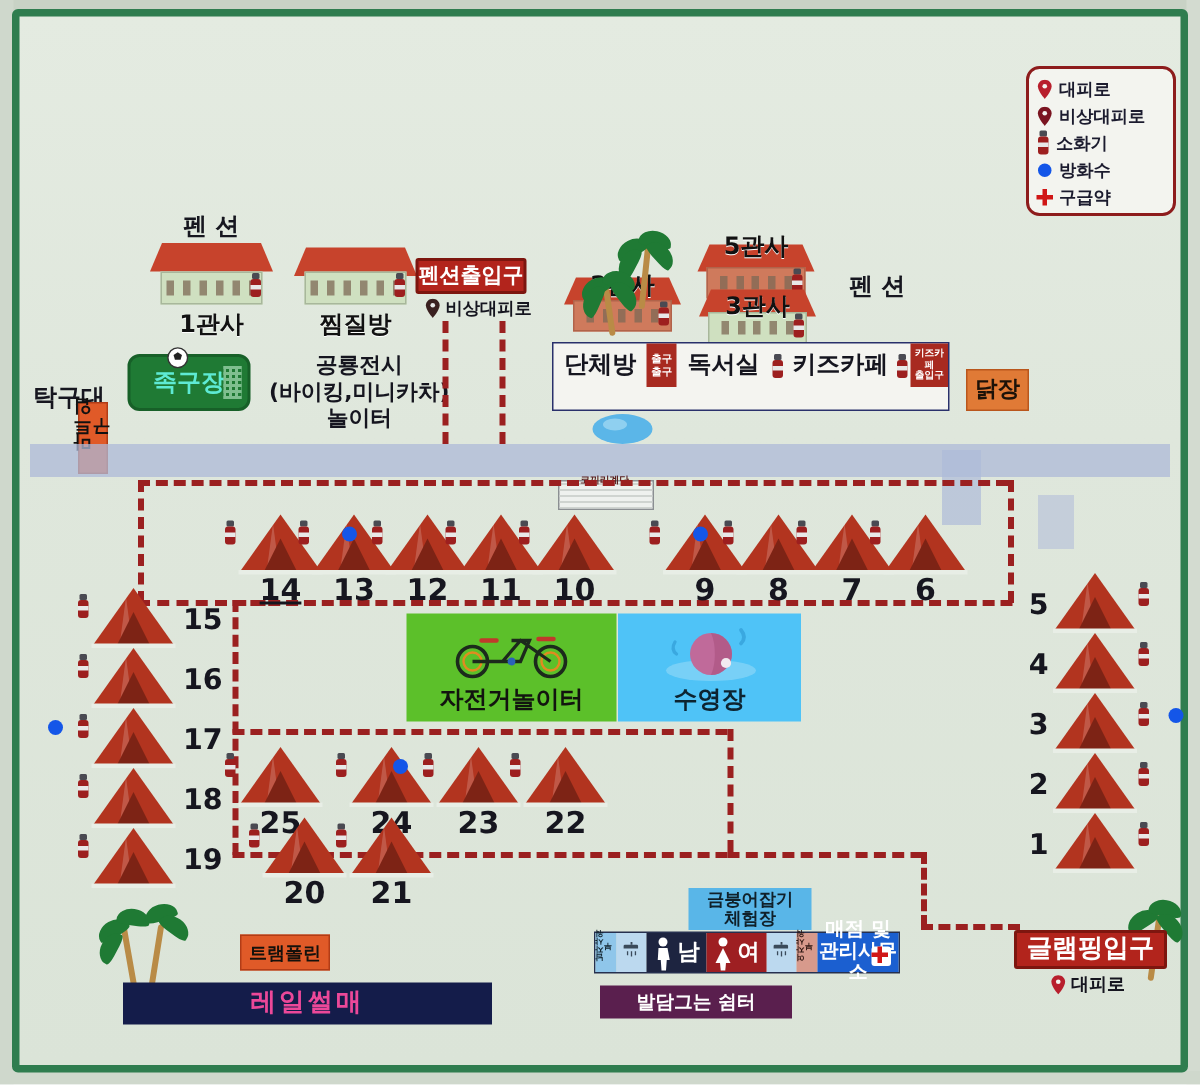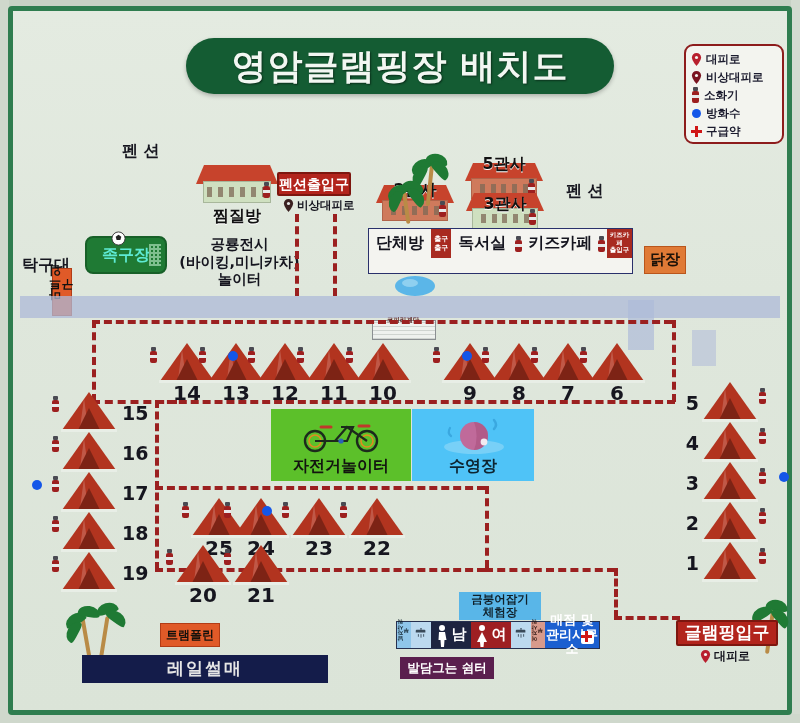--- a/index.html
+++ b/index.html
@@ -90,23 +90,20 @@
 </head>
 <body>
 
 <div id="board">
   <div class="edge-t"></div>
   <div class="edge-l"></div>
   <div class="edge-r"></div>
   <div class="edge-b"></div>
   <div id="frame"></div>
 
-  <div class="abs ctr" id="title-pill">
-    <span id="title-text">영암글램핑장 배치도</span>
-  </div>
 
   <div class="abs" id="legend">
     <div class="lg-row">
       <svg class="pin" viewBox="0 0 12 14">
           <path d="M6 0C3.2 0 1 2.1 1 4.8 1 8.4 6 14 6 14s5-5.6 5-9.2C11 2.1 8.8 0 6 0z" fill="#b81f2d"></path>
           <circle cx="6" cy="4.8" r="1.7" fill="#f3f4ef"></circle>
         </svg>
       <span class="lg-label">대피로</span>
     </div>
     <div class="lg-row">
@@ -130,20 +127,39 @@
     </div>
     <div class="lg-row">
       <span class="cross"></span>
       <span class="lg-label">구급약</span>
     </div>
   </div>
 
   <div class="abs plain" style="left:122px;top:141px;font-size:16px;">펜 션</div>
   <div class="abs plain" style="left:566px;top:181px;font-size:16px;">펜 션</div>
 
+  <div class="house" style="left:100px;top:162px;width:82px;height:42px;">
+    <div class="roof" style="border-width:0 9px 19px 9px;width:82px;box-sizing:border-box;border-bottom-width:19px;border-left-width:8px;border-right-width:8px;height:0;"></div>
+    <div class="body" style="top:19px;height:22px;">
+      <div class="winrow">
+          <span class="win"></span>
+          <span class="win"></span>
+          <span class="win"></span>
+          <span class="win"></span>
+          <span class="win"></span>
+          <span class="win"></span>
+        </div>
+    </div>
+    <span class="ext" style="left:66px;top:20px;">
+        <span class="capx"></span>
+        <span class="bodyx"></span>
+        <span class="band"></span>
+      </span>
+    <div class="hname" style="top:44px;">1관사</div>
+  </div>
 
   <div class="house" style="left:196px;top:162px;width:82px;height:42px;">
     <div class="roof" style="border-bottom-width:19px;border-left-width:8px;border-right-width:8px;width:82px;box-sizing:border-box;"></div>
     <div class="body" style="top:19px;height:22px;">
       <div class="winrow">
           <span class="win"></span>
           <span class="win"></span>
           <span class="win"></span>
           <span class="win"></span>
           <span class="win"></span>
@@ -318,21 +334,21 @@
       <div class="tent" style="left: 160px; top: 343px;">
         <div class="tri"></div>
         <div class="shine"></div>
         <div class="inner"></div>
         <div class="base"></div>
         <span class="ext" style="left:-11px;top:4px;">
           <span class="capx"></span>
           <span class="bodyx"></span>
           <span class="band"></span>
         </span>
-        <div class="tnum" style="left:7px;top:38px;">14</div>
+        <div class="tnum" style="left:7px;top:38px;text-decoration:underline;">14</div>
       </div>
       <div class="tent" style="left: 209px; top: 343px;">
         <div class="tri"></div>
         <div class="shine"></div>
         <div class="inner"></div>
         <div class="base"></div>
         <span class="ext" style="left:-11px;top:4px;">
           <span class="capx"></span>
           <span class="bodyx"></span>
           <span class="band"></span>
@@ -548,21 +564,21 @@
         <div class="base"></div>
         <span class="ext" style="left:55px;top:6px;">
           <span class="capx"></span>
           <span class="bodyx"></span>
           <span class="band"></span>
         </span>
         <div class="tnum side" style="left:-44px;top:10px;text-align:right;">1</div>
       </div>
     </div>
   <div class="abs" id="tents-mid-row">
-      <div class="tent" style="left: 192px; top: 498px;">
+      <div class="tent" style="left: 160px; top: 498px;">
         <div class="tri"></div>
         <div class="shine"></div>
         <div class="inner"></div>
         <div class="base"></div>
         <span class="ext" style="left:-11px;top:4px;">
           <span class="capx"></span>
           <span class="bodyx"></span>
           <span class="band"></span>
         </span>
         <div class="tnum" style="left:7px;top:38px;">25</div>
@@ -666,21 +682,21 @@
     <div class="frond" style="left:0px;top:26px;transform:rotate(-62deg);"></div>
   </div>
   <div class="palm" style="left:748px;top:596px;width:50px;height:60px;">
     <div class="trunk" style="left:20px;top:14px;width:4px;height:44px;transform:rotate(8deg);"></div>
     <div class="frond" style="left:2px;top:12px;transform:rotate(-32deg);"></div>
     <div class="frond" style="left:18px;top:4px;transform:rotate(10deg);"></div>
     <div class="frond" style="left:22px;top:16px;transform:rotate(50deg);"></div>
   </div>
 
   <div class="abs sign" style="left:160px;top:623px;width:60px;height:24px;background:#e05a28;border:1px solid #b23c16;color:#14110c;font-size:12px;">트램폴린</div>
-  <div class="abs sign" style="left:82px;top:655px;width:246px;height:28px;background:#141c4a;color:#e5e5e5;font-size:17px;letter-spacing:2px;">레일썰매</div>
+  <div class="abs sign" style="left:82px;top:655px;width:246px;height:28px;background:#141c4a;color:#ec4899;font-size:17px;letter-spacing:2px;">레일썰매</div>
 
   <div class="abs sign" style="left:459px;top:592px;width:82px;height:28px;background:#59b6e8;color:#10202a;font-size:11.5px;flex-direction:column;line-height:1.15;">
     <span>금붕어잡기</span>
     <span>체험장</span>
   </div>
 
   <div class="abs" style="left:396px;top:621px;width:204px;height:28px;display:flex;border:1px solid #26304f;box-sizing:border-box;">
     <div class="sign" style="width:14px;background:#8fc6ea;color:#10202a;font-size:5.5px;">
       <span style="writing-mode:vertical-rl;transform:rotate(180deg);">남자샤워부</span>
     </div>
@@ -716,21 +732,21 @@
     <div class="sign" style="width:14px;background:#d79a8c;color:#2a1410;font-size:5.5px;">
       <span style="writing-mode:vertical-rl;transform:rotate(180deg);">여자샤워부</span>
     </div>
     <div class="sign" style="flex:1;background:#1b5fd0;color:#fff;font-size:13px;flex-direction:column;line-height:1.15;position:relative;">
       <span>매점 및</span>
       <span>관리사무소</span>
       <span class="cross" style="position:absolute;right:5px;top:9px;width:13px;height:13px;background:#fff;border-radius:2px;"></span>
     </div>
   </div>
 
-  <div class="abs sign" style="left:400px;top:657px;width:94px;height:22px;background:#5a1f4e;color:#fff;font-size:12.5px;">발담그는 쉼터</div>
+  <div class="abs sign" style="left:400px;top:657px;width:128px;height:22px;background:#5a1f4e;color:#fff;font-size:12.5px;">발담그는 쉼터</div>
 
   <div class="abs sign" style="left:676px;top:620px;width:102px;height:26px;background:#b2241c;border:2px solid #7d160f;color:#fff;font-size:17px;border-radius:2px;">글램핑입구</div>
   <div class="abs" style="left:700px;top:648px;display:flex;align-items:center;gap:3px;">
     <svg class="pin" viewBox="0 0 12 14">
         <path d="M6 0C3.2 0 1 2.1 1 4.8 1 8.4 6 14 6 14s5-5.6 5-9.2C11 2.1 8.8 0 6 0z" fill="#b81f2d"></path>
         <circle cx="6" cy="4.8" r="1.7" fill="#f3f4ef"></circle>
       </svg>
     <span style="font-size:12px;font-weight:bold;color:#15151f;">대피로</span>
   </div>
 

